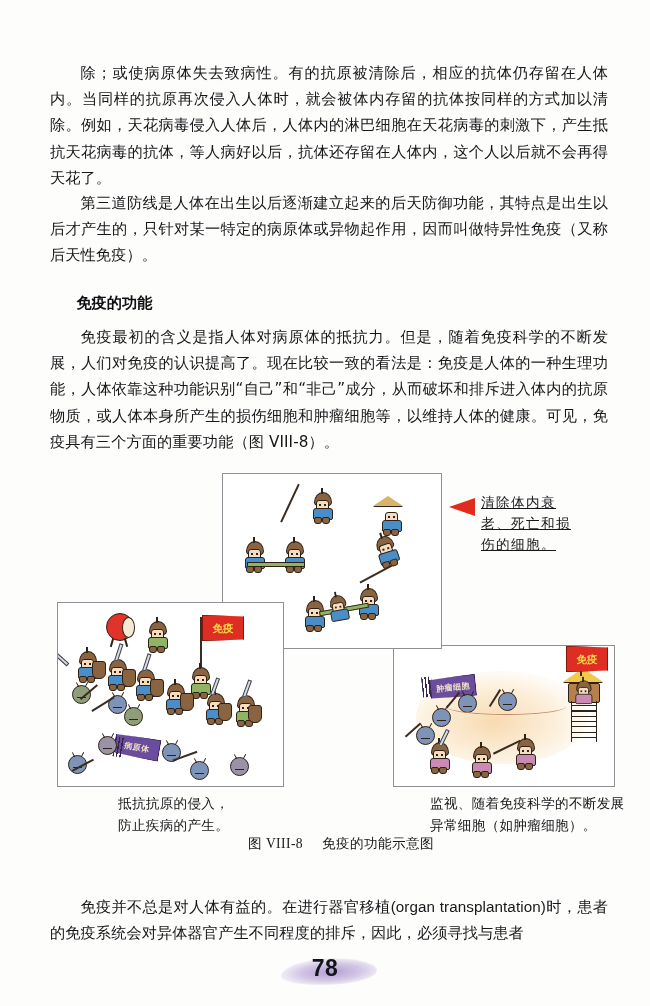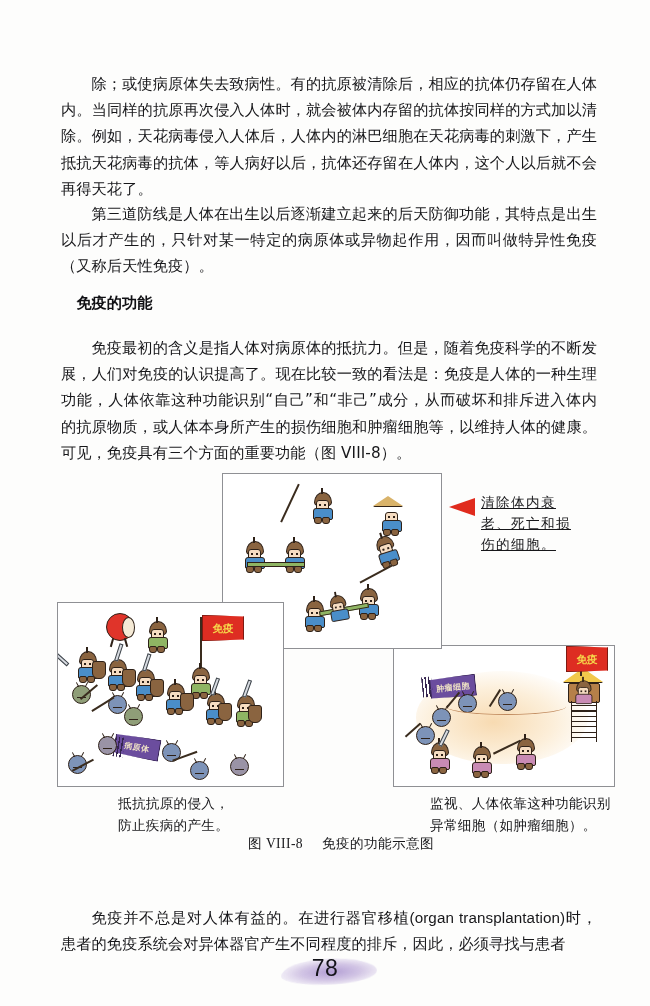--- a/index.html
+++ b/index.html
@@ -27,21 +27,21 @@
     left: 46px;
     width: 566px;
     font-size: 15.2px;
     line-height: 26.2px;
     text-align: justify;
     text-justify: inter-ideograph;
     letter-spacing: 0.1px;
     color: #17171a;
   }
   .textblock p {
-    margin: 15px;
+    margin: 4px;
     text-indent: 2em;
   }
   .para-1 { top: 56px; }
   .para-2 { top: 186px; }
 
   .subhead {
     position: absolute;
     left: 46px;
     top: 290px;
     width: 566px;
@@ -338,21 +338,21 @@
     width: 96px; height: 26px;
     transform: translate(-46%, -36%) rotate(-3deg);
     background: radial-gradient(ellipse at 52% 52%, rgba(150,122,196,.72) 0%, rgba(168,142,206,.50) 42%, rgba(190,172,222,.18) 72%, rgba(255,255,255,0) 100%);
     border-radius: 48% 52% 45% 55% / 60% 55% 45% 40%;
     filter: blur(0.6px);
   }
   .pagenum {
     position: relative;
     font-family: "Liberation Sans", "DejaVu Sans", sans-serif;
     font-size: 23px;
-    font-weight: normal;
+    font-weight: bold;
     color: #14141a;
     letter-spacing: 0.5px;
   }
 </style>
 </head>
 <body>
 
 <div class="page">
 
   <div class="textblock para-1">
@@ -669,21 +669,21 @@
 
     <div class="arrow-note">
       <div class="red-arrow"></div>
       <div class="note-text">清除体内衰
 老、死亡和损
 伤的细胞。</div>
     </div>
 
     <div class="caption caption-left">抵抗抗原的侵入，
 防止疾病的产生。</div>
-    <div class="caption caption-right">监视、人体依靠这种功能识别
+    <div class="caption caption-right">监视、随着免疫科学的不断发展
 异常细胞（如肿瘤细胞）。</div>
 
     <div class="figtitle">
       <span class="num">图 VIII-8</span>&nbsp;&nbsp;&nbsp;&nbsp;<span>免疫的功能示意图</span>
     </div>
   </div>
 
   <div class="textblock para-4">
     <p><span>免疫并不总是对人体有益的。在进行器官移植</span><span class="latin">(organ transplantation)</span><span>时，患者的免疫系统会对异体器官产生不同程度的排斥，因此，必须寻找与患者</span></p>
   </div>

